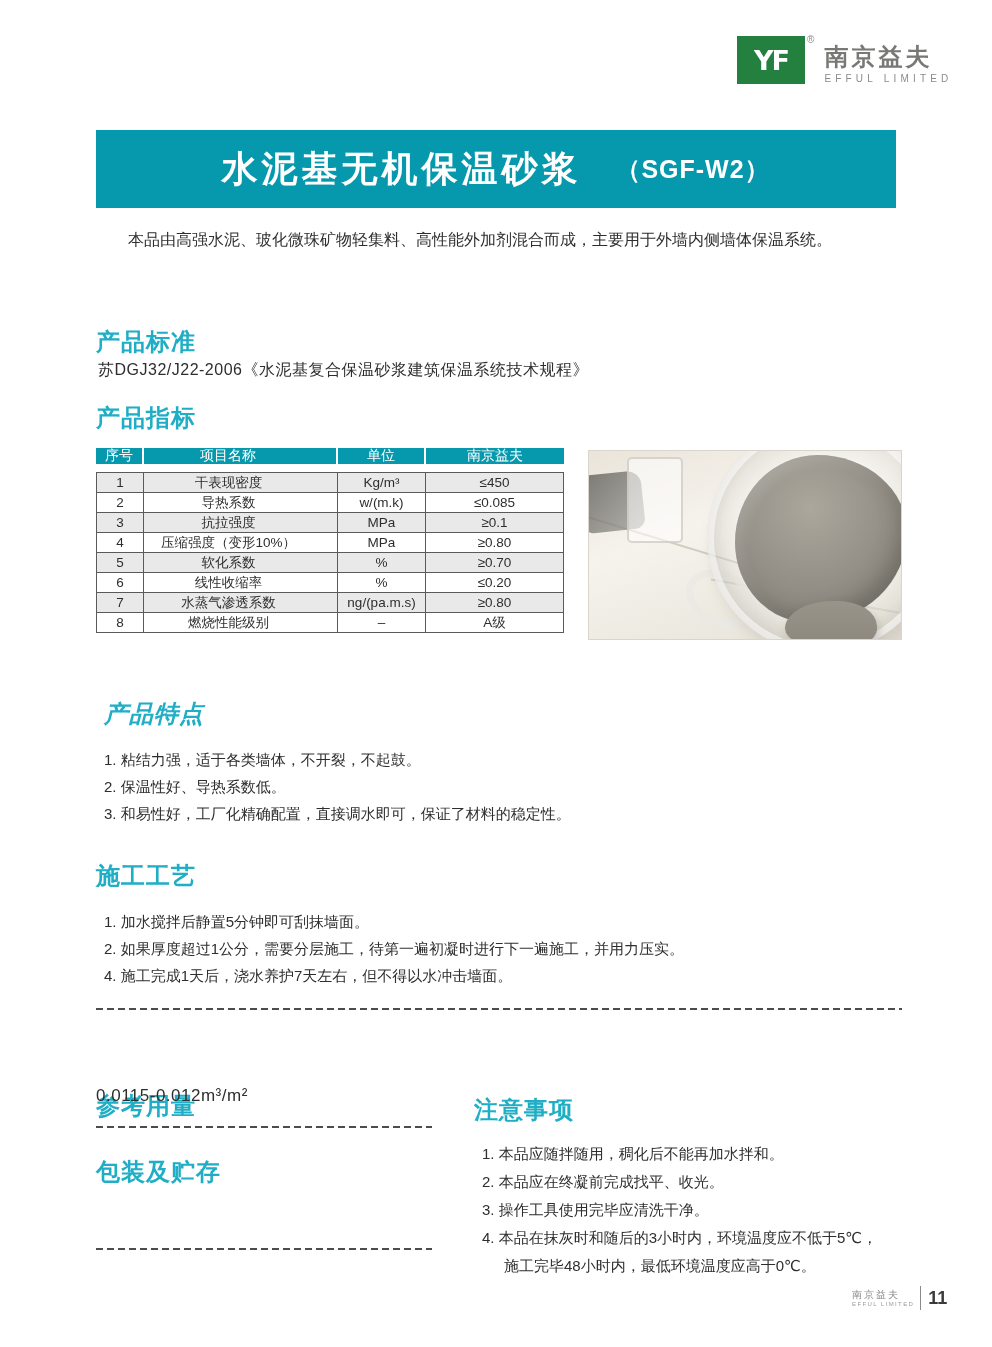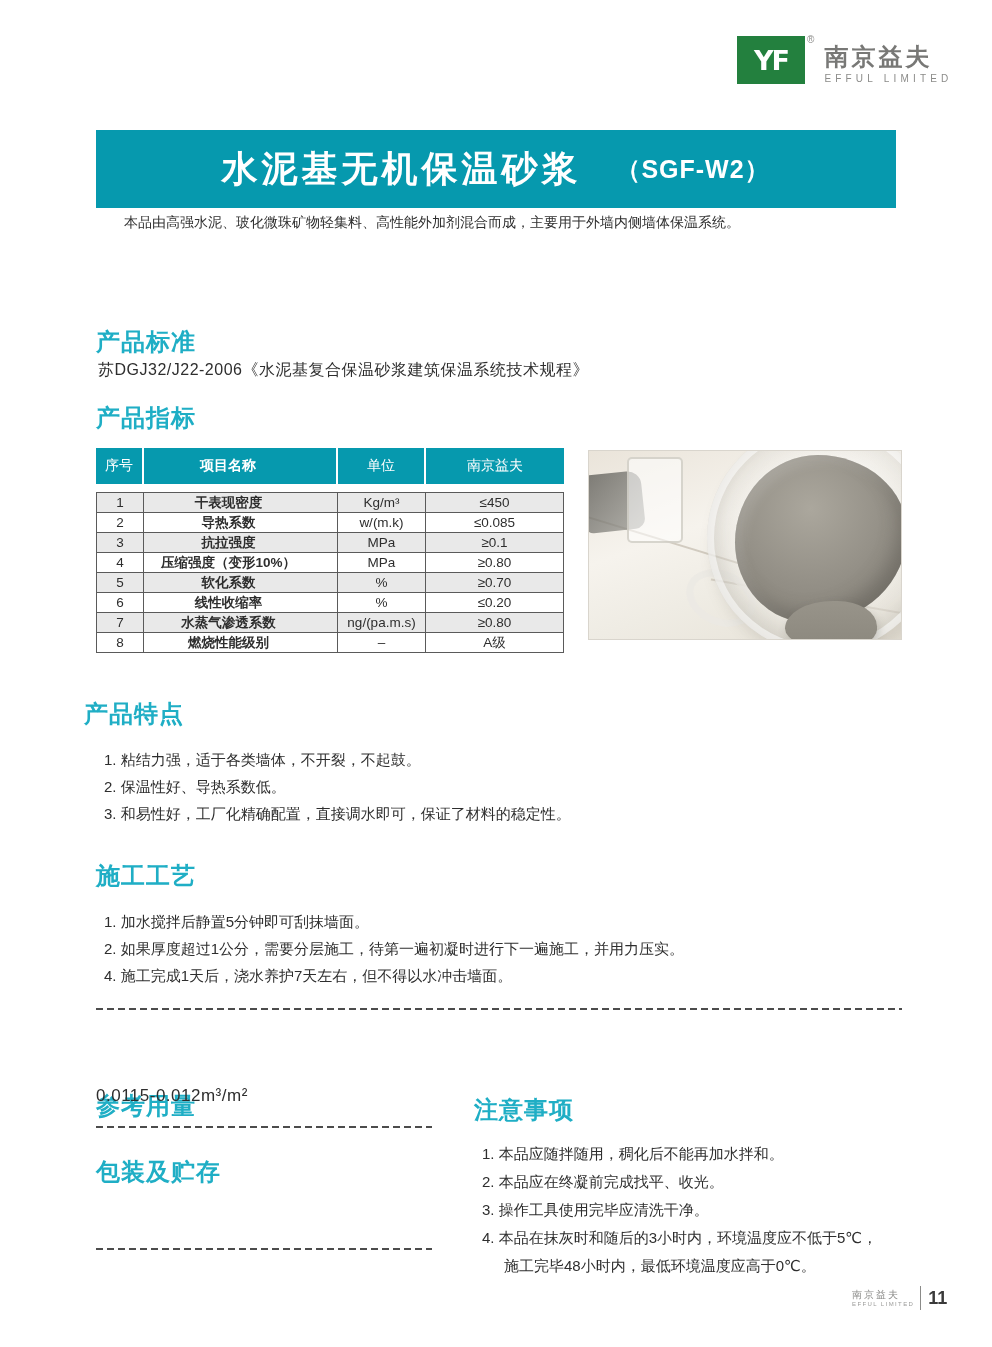--- a/index.html
+++ b/index.html
@@ -13,44 +13,44 @@
   .reg{font-size:10px;color:#8a8a88;margin:-2px 2px 0 2px;}
   .brand-names{margin-left:8px;padding-top:8px;}
   .brand-cn{font-size:24px;font-weight:bold;color:#787876;letter-spacing:3px;line-height:26px;}
   .brand-en{font-size:10px;color:#8b8b89;letter-spacing:4.2px;margin-top:3px;}
   
   .banner{position:absolute;top:130px;left:96px;width:800px;height:78px;background:var(--teal,#0699AE);
     display:flex;align-items:center;justify-content:center;gap:34px;color:#fff;}
   .banner-title{font-size:36px;font-weight:bold;letter-spacing:4px;}
   .banner-model{font-size:25px;font-weight:bold;letter-spacing:1px;}
   
-  .intro{position:absolute;top:210px;left:96px;width:800px;margin:0;font-size:14px;line-height:24px;text-indent:2em;}
+  .intro{position:absolute;top:228px;left:96px;width:800px;margin:0;font-size:16px;line-height:24px;text-indent:2em;}
   
   .sec-heading{position:absolute;margin:0;font-size:24px;font-weight:bold;color:var(--cyan,#1FAEC5);letter-spacing:1px;}
   .h-standard{top:326px;left:96px;}
   .h-indicators{top:402px;left:96px;}
-  .h-features{top:698px;left:84px;}
+  .h-features{top:698px;left:104px;font-style:italic;}
   .h-process{top:860px;left:96px;}
   .h-dosage{top:1050px;left:96px;margin-top:40px;}
   .h-packaging{top:1156px;left:96px;}
   .h-notes{top:1094px;left:474px;}
   .standard-text{position:absolute;top:360px;left:98px;margin:0;font-size:16px;letter-spacing:.5px;}
   
   .tbl{position:absolute;top:448px;left:96px;width:468px;font-size:13.5px;}
-  .tbl-head{display:flex;background:var(--teal,#0699AE);color:#fff;height:36px;font-size:14px;justify-content:flex-end;}
+  .tbl-head{display:flex;background:var(--teal,#0699AE);color:#fff;height:16px;font-size:14px;justify-content:flex-end;}
   .hcell{display:flex;align-items:center;justify-content:center;box-sizing:border-box;}
   .hcell + .hcell{border-left:2px solid #fff;}
   .tbl-body{margin-top:8px;border:1px solid var(--tborder,#5a5a5a);}
   .trow{display:flex;height:19px;}
   .trow + .trow{border-top:1px solid var(--tborder,#5a5a5a);}
   .trow.odd{background:var(--rowalt,#E9E9E9);}
   .trow.even{background:#fff;}
   .bcell{display:flex;align-items:center;justify-content:center;box-sizing:border-box;white-space:nowrap;overflow:hidden;}
   .bcell + .bcell{border-left:1px solid var(--tborder,#5a5a5a);}
-  .c0{width:46px;}.c1{width:170px;font-weight:bold;}.c2{width:88px;margin-left:24px;}.c3{width:164px;flex:1;}
+  .c0{width:46px;}.c1{width:170px;}.c2{width:88px;margin-left:24px;}.c3{width:164px;flex:1;}
   
   .photo{position:absolute;top:450px;left:588px;width:314px;height:190px;overflow:hidden;
     border:1px solid #d9d5cd;box-sizing:border-box;
     background:linear-gradient(160deg,#eae4da 0%,#f6f3ed 38%,#efece4 62%,#e6e1d6 100%);}
   .grout1{position:absolute;left:-30px;top:96px;width:260px;height:2px;background:rgba(176,166,150,.5);transform:rotate(17deg);}
   .grout2{position:absolute;left:120px;top:150px;width:260px;height:2px;background:rgba(176,166,150,.4);transform:rotate(10deg);}
   .bg-cup{position:absolute;left:38px;top:6px;width:52px;height:82px;background:rgba(255,255,255,.55);border:2px solid rgba(200,196,186,.7);border-radius:5px;}
   .bg-bag{position:absolute;left:-6px;top:22px;width:60px;height:58px;background:linear-gradient(135deg,#55544f,#9b9a94);opacity:.75;border-radius:6px 14px 10px 8px;transform:rotate(-6deg);}
   .bowl{position:absolute;left:118px;top:-28px;width:230px;height:230px;border-radius:50%;
     background:radial-gradient(circle at 52% 46%,rgba(255,255,255,.85) 0%,rgba(236,234,228,.35) 58%,rgba(205,202,194,.55) 74%,rgba(255,255,255,.8) 82%,rgba(222,219,211,.6) 100%);

